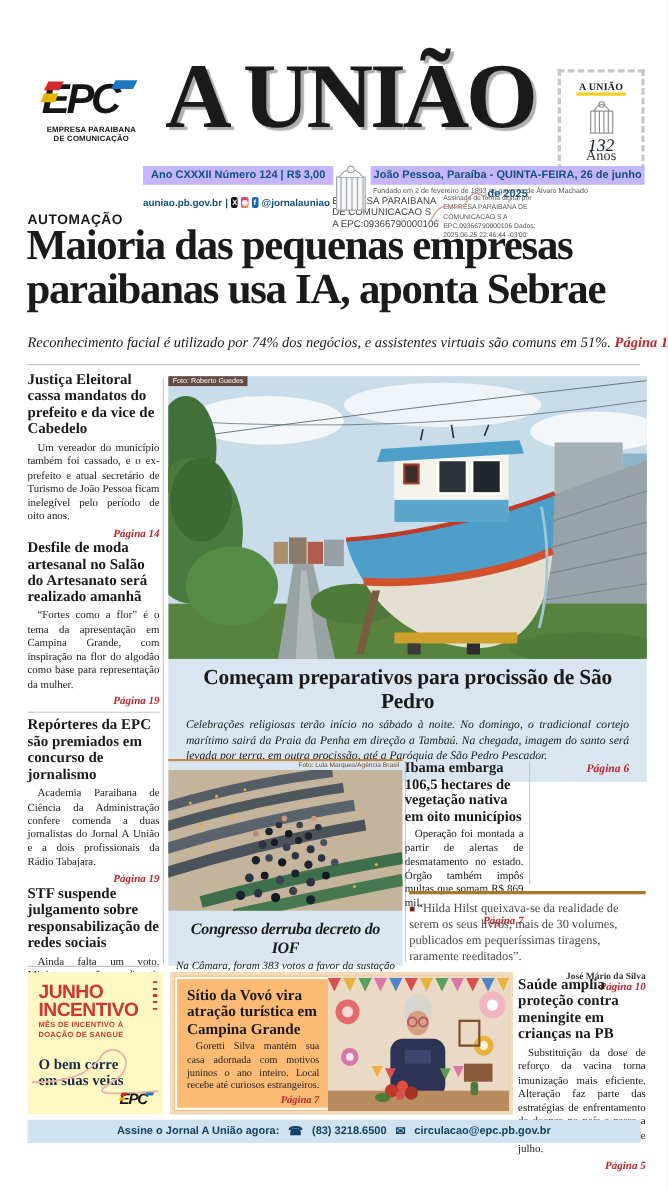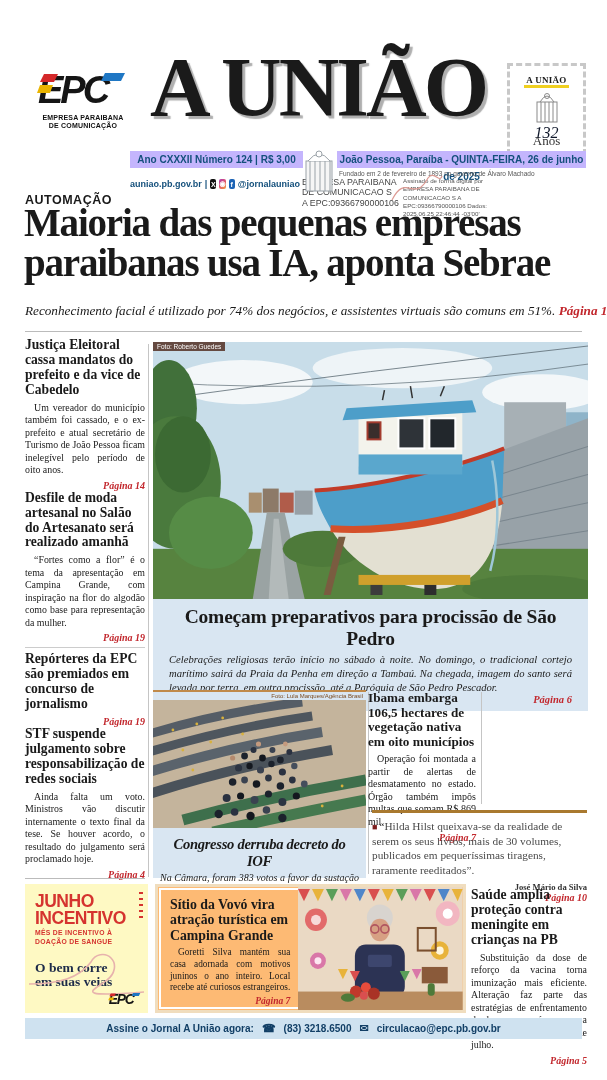--- a/index.html
+++ b/index.html
@@ -189,20 +189,21 @@
       <span class="pageref">Página 14</span>
     </div>
     <div class="art">
       <h3 class="art-title">Desfile de moda artesanal no Salão do Artesanato será realizado amanhã</h3>
       <p class="art-body">“Fortes como a flor” é o tema da apresentação em Campina Grande, com inspiração na flor do algodão como base para representação da mulher.</p>
       <span class="pageref">Página 19</span>
     </div>
     <hr class="lc-hr">
     <div class="art">
       <h3 class="art-title">Repórteres da EPC são premiados em concurso de jornalismo</h3>
+      <p class="art-body">Academia Paraibana de Ciência da Administração confere comenda a duas jornalistas do Jornal A União e a dois profissionais da Rádio Tabajara.</p>
       <span class="pageref">Página 19</span>
     </div>
     <div class="art">
       <h3 class="art-title">STF suspende julgamento sobre responsabilização de redes sociais</h3>
       <p class="art-body">Ainda falta um voto. Ministros vão discutir internamente o texto final da tese. Se houver acordo, o resultado do julgamento será proclamado hoje.</p>
       <span class="pageref">Página 4</span>
     </div>
   </div>
   <div class="abs rule-v" style="left:148px;top:344px;height:533px;"></div>
   <div class="abs rule-h" style="left:25px;top:878px;width:120px;"></div>

